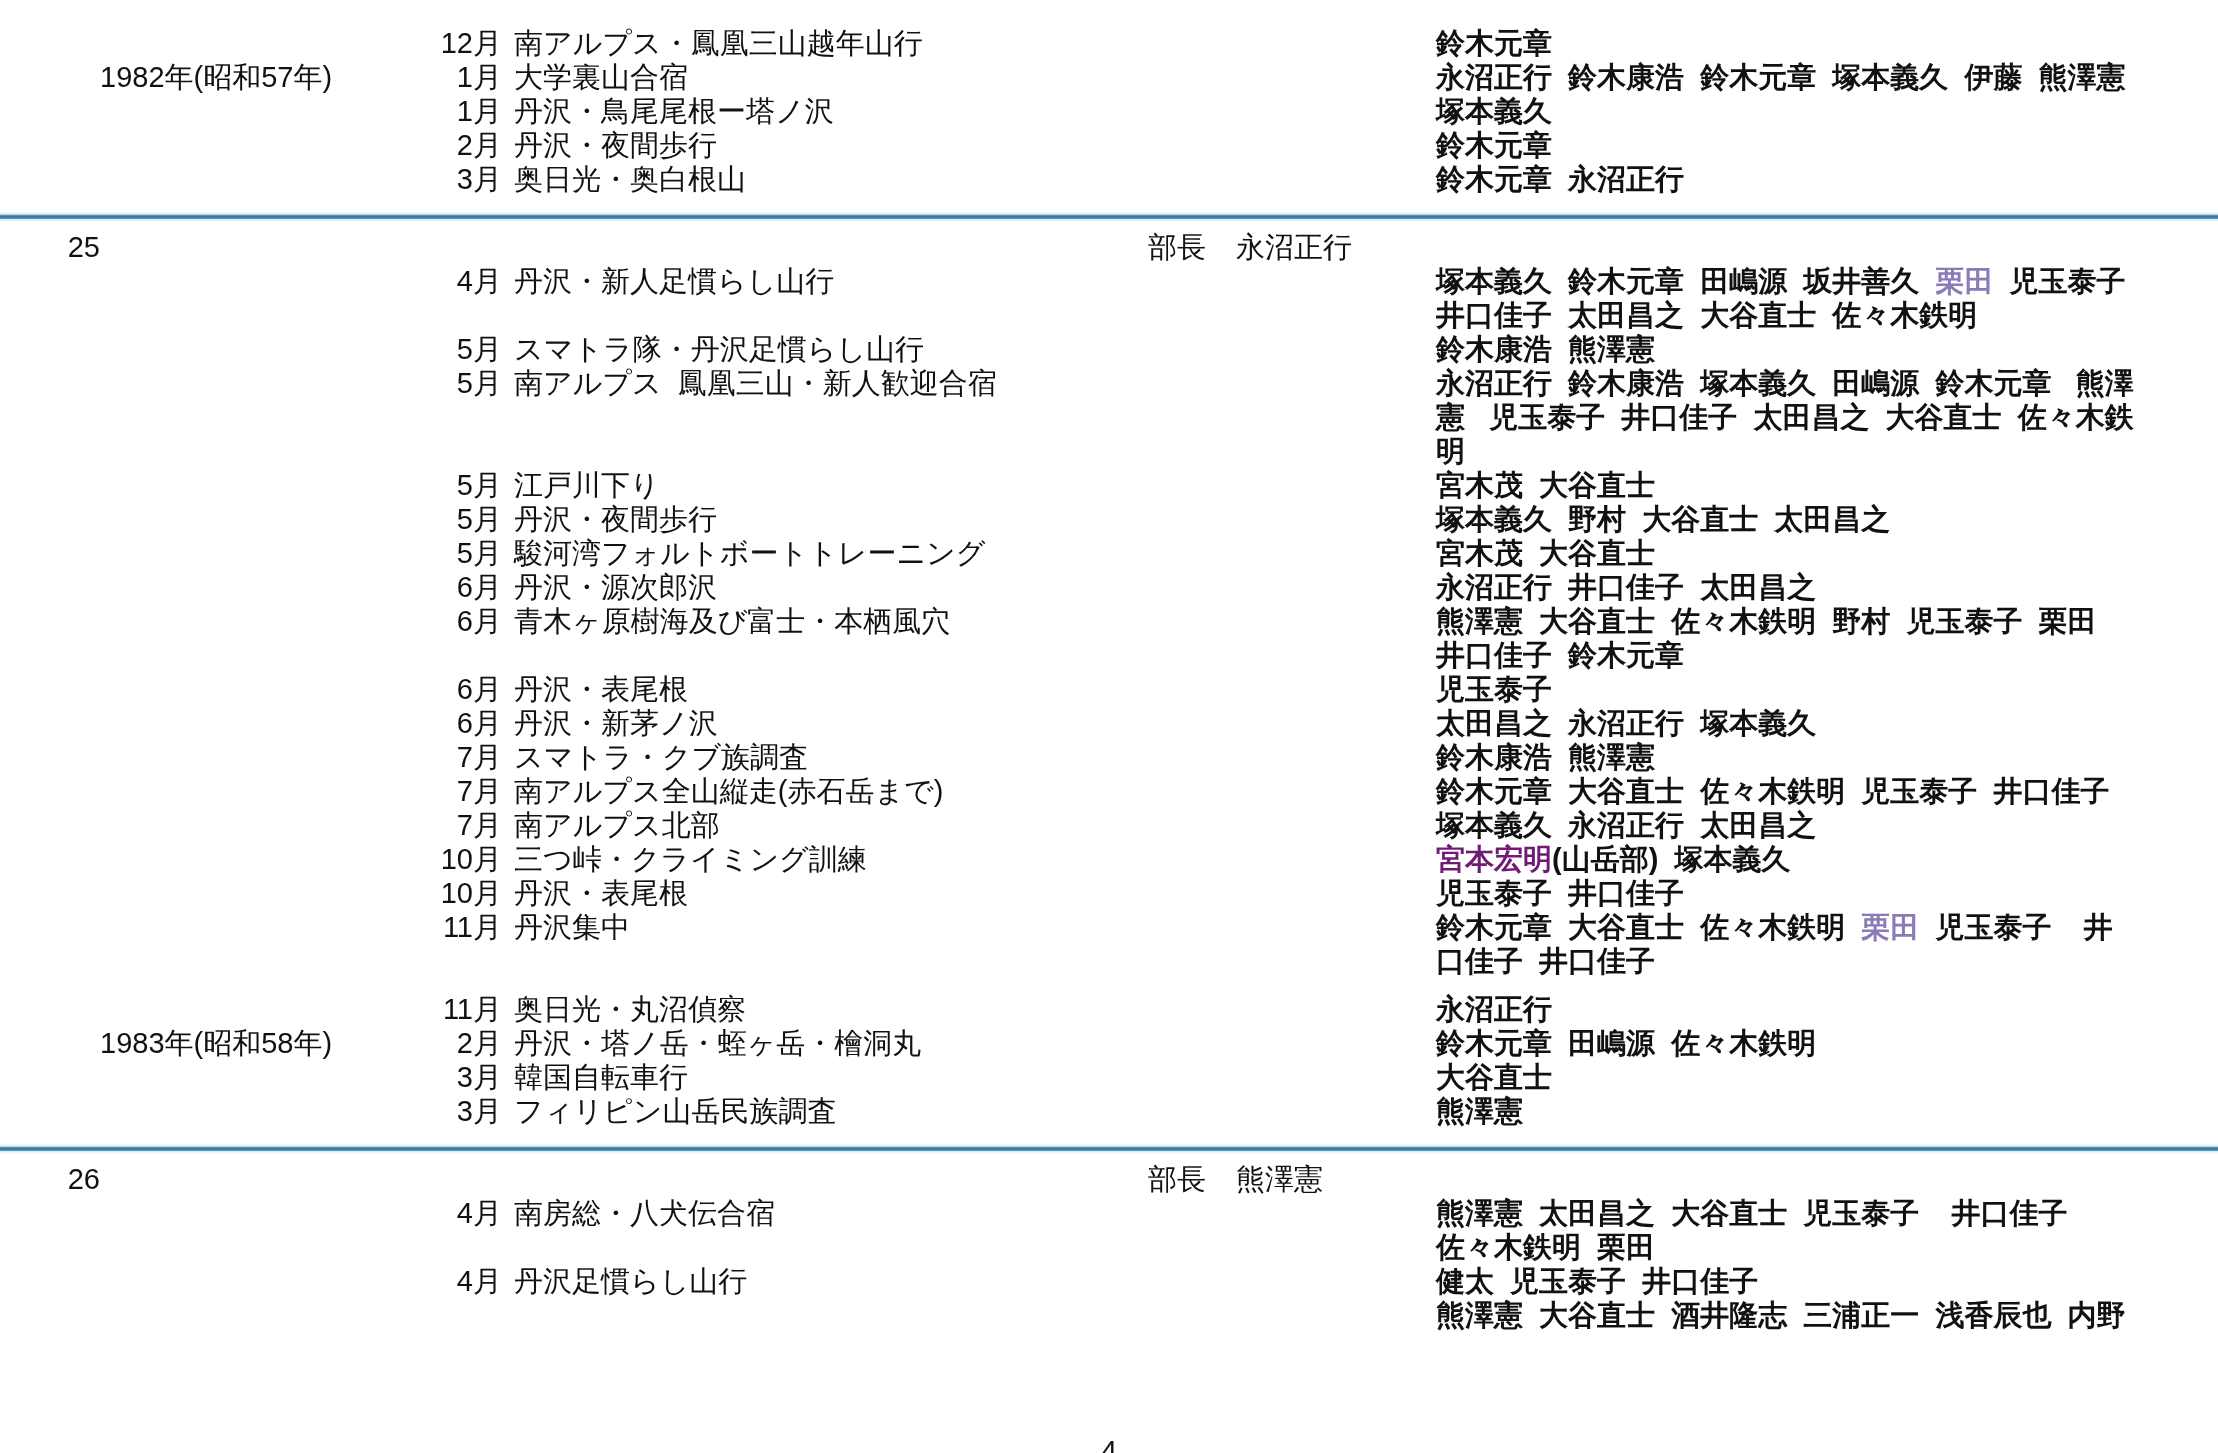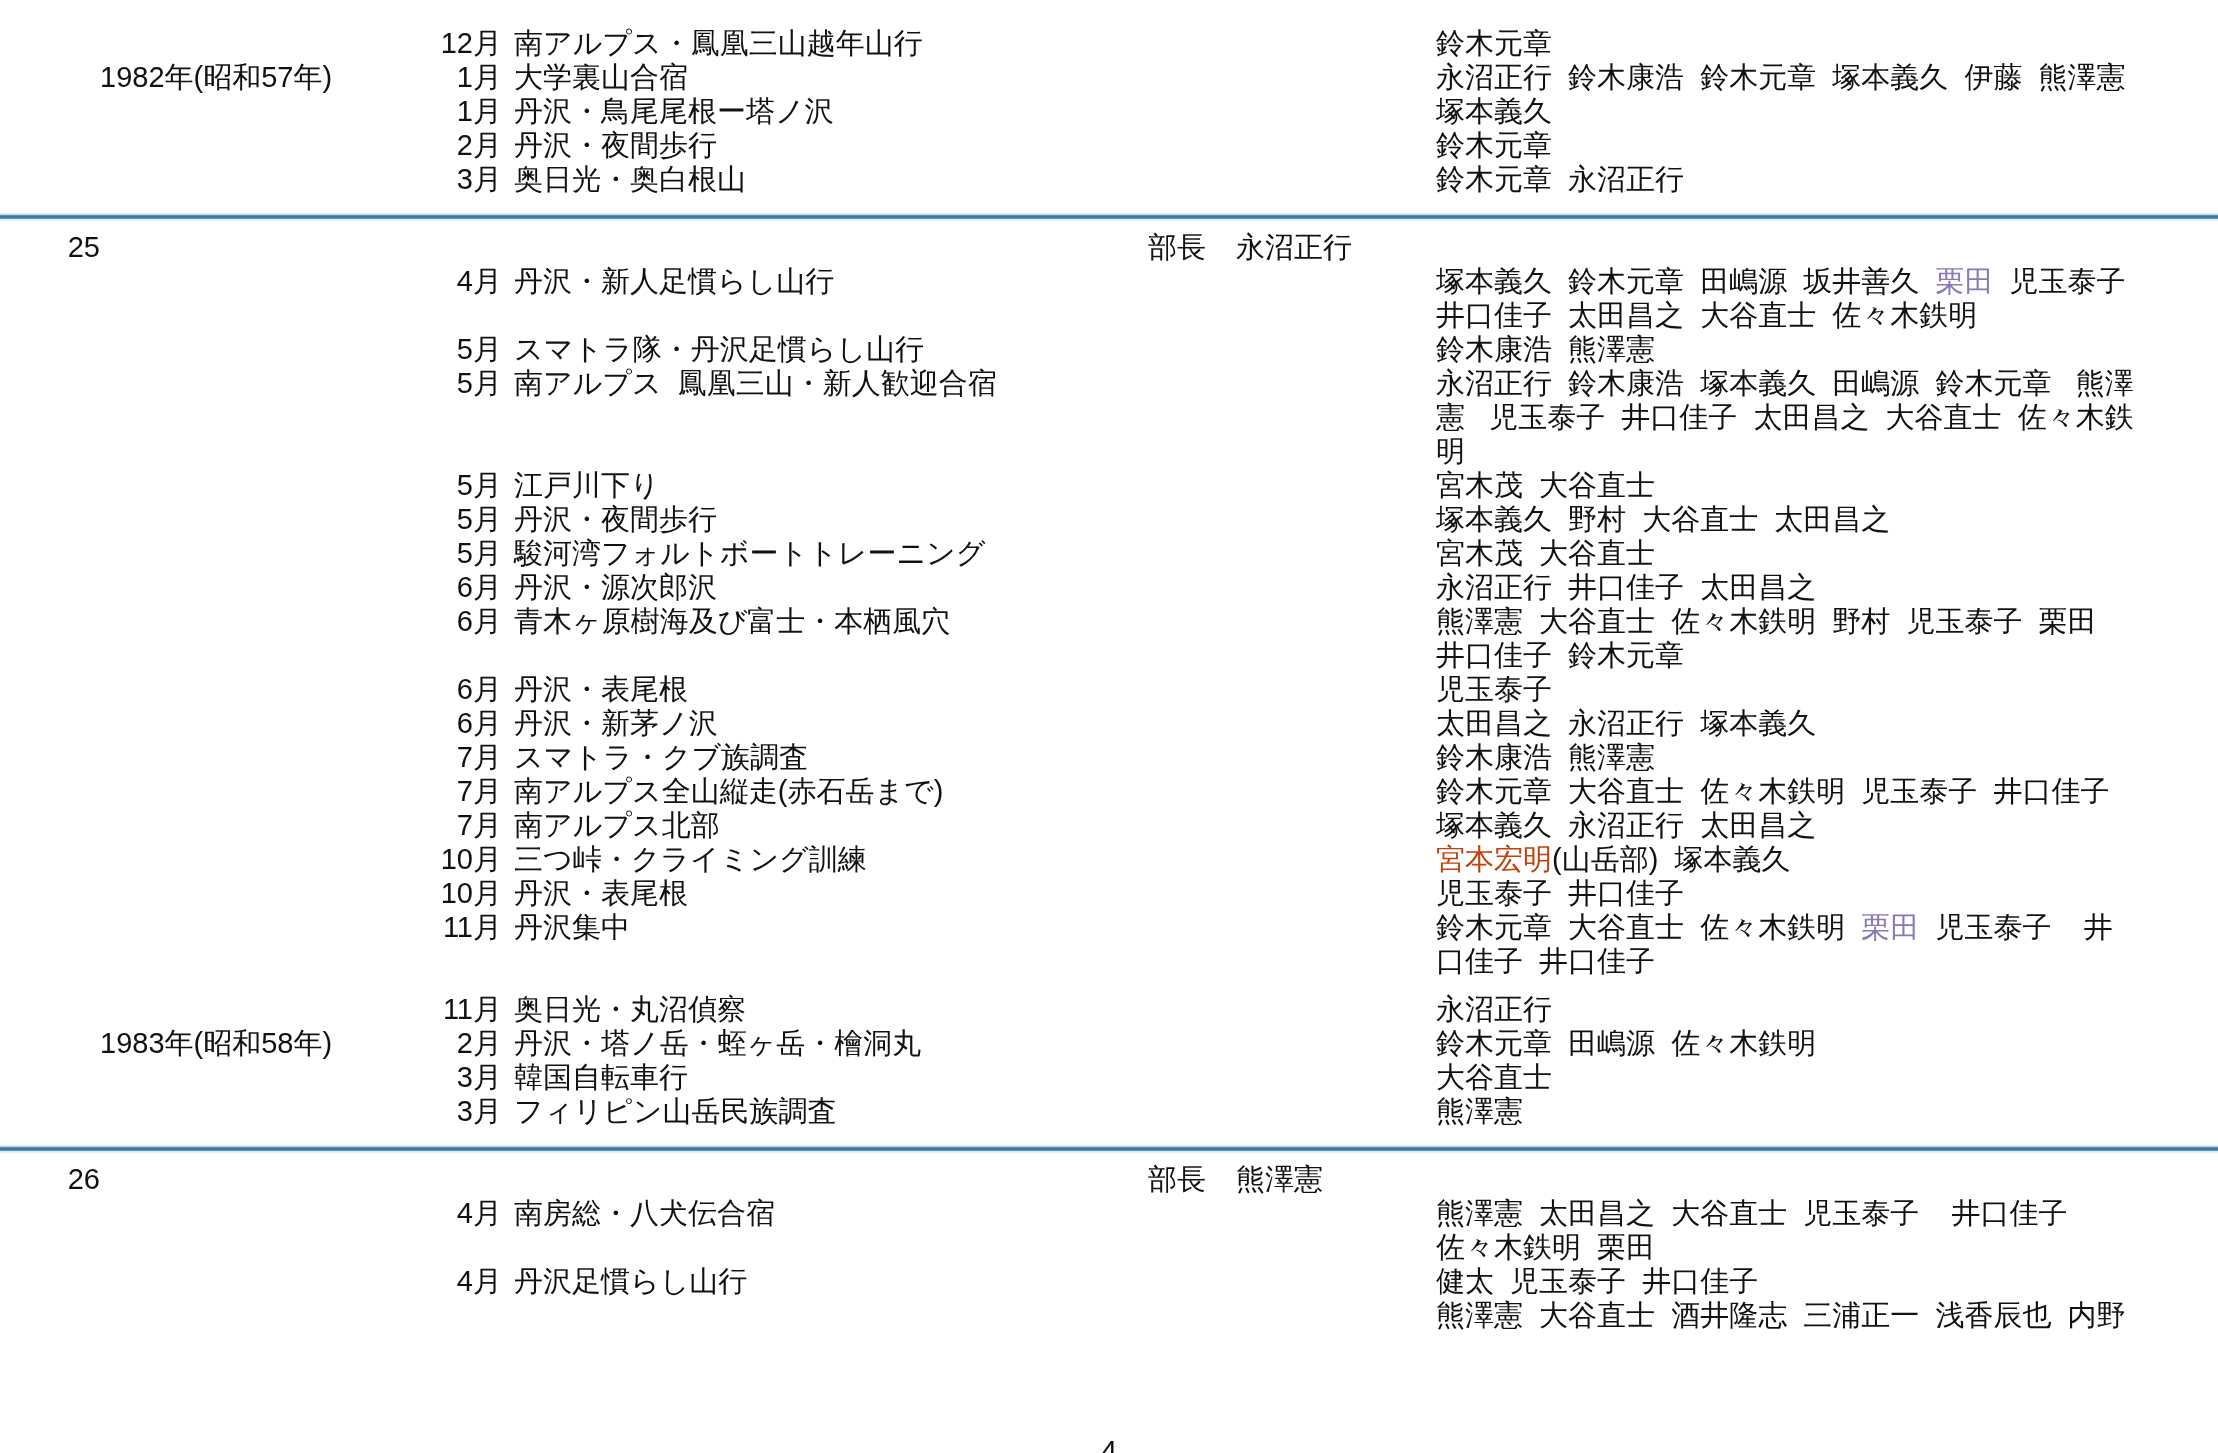--- a/index.html
+++ b/index.html
@@ -8,21 +8,21 @@
     font-family:"Liberation Sans",sans-serif;
     font-size:29px;line-height:34px;color:#111111;
   }
   #doc{padding-top:12px;margin-top:14px;}
   .row{display:grid;grid-template-columns:100px 326px 76px 638px 288px 1fr;}
   .c{white-space:pre-wrap;}
   .c-gutter{padding-left:43px;text-align:right;}
   .c-month{text-align:right;}
   .c-activity{padding-left:12px;}
   .c-leader{padding-left:8px;}
-  .c-names{padding:0 6px 0 8px;}
+  .c-names{padding:0 6px 0 8px;font-weight:bold;}
   .leader-name{margin-left:30px;}
   .rule{
     height:10px;margin:16px 0 8px 0;
     background:linear-gradient(to bottom,
       #ffffff 0%, var(--rule-light) 22%,
       var(--rule-dark) 38%, var(--rule-dark) 62%,
       var(--rule-light) 74%, #ffffff 100%);
   }
   .page-num{margin-top:102px;text-align:center;}
 </style>
@@ -182,21 +182,21 @@
       <div class="c c-activity">南アルプス北部</div>
       <div class="c c-leader"></div>
       <div class="c c-names"><div class="c"><span>塚本義久  永沼正行  太田昌之</span></div></div>
     </div>
     <div class="row">
       <div class="c c-gutter"></div>
       <div class="c "></div>
       <div class="c c-month">10月</div>
       <div class="c c-activity">三つ峠・クライミング訓練</div>
       <div class="c c-leader"></div>
-      <div class="c c-names"><div class="c"><span style="color: #c2410c;">宮本宏明</span><span>(山岳部)  塚本義久</span></div></div>
+      <div class="c c-names"><div class="c"><span style="color: #701a75;">宮本宏明</span><span>(山岳部)  塚本義久</span></div></div>
     </div>
     <div class="row">
       <div class="c c-gutter"></div>
       <div class="c "></div>
       <div class="c c-month">10月</div>
       <div class="c c-activity">丹沢・表尾根</div>
       <div class="c c-leader"></div>
       <div class="c c-names"><div class="c"><span>児玉泰子  井口佳子</span></div></div>
     </div>
     <div class="row">

